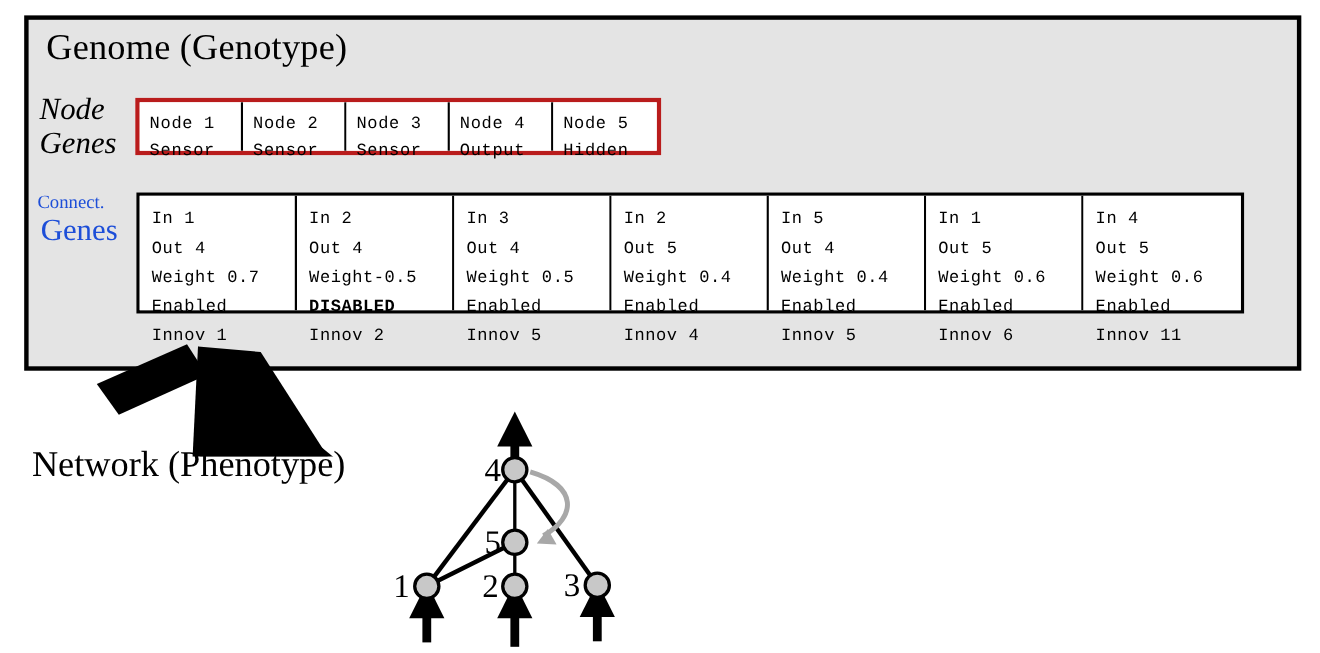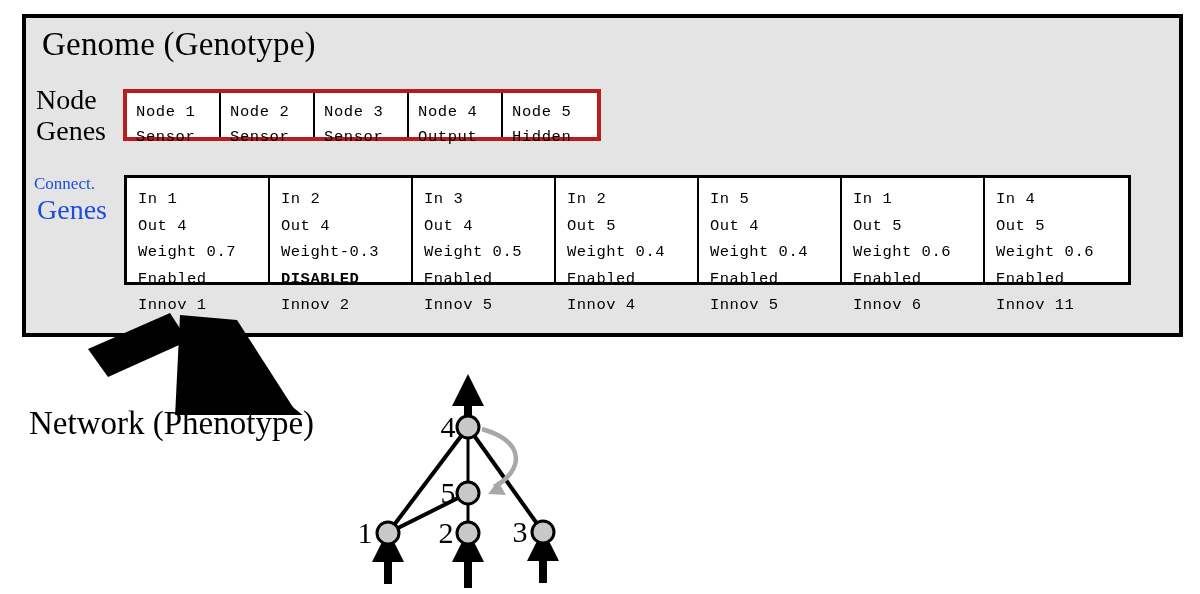--- a/index.html
+++ b/index.html
@@ -33,20 +33,21 @@
   
   #node-genes-label{
     position:absolute;
     left:10px; top:66px;
     width:90px;
     font-size:28px;
     line-height:31px;
     font-family:"Liberation Serif", serif;
     color:#000;
     text-align:left;
+    font-style:italic;
   }
   #node-genes-label div{white-space:nowrap;}
 
   #node-genes-table{
     position:absolute;
     left:97px; top:71px;
     height:52px;
     display:flex;
     border:4px solid #b91c1c;
     background:#ffffff;
@@ -177,21 +178,21 @@
       <div class="ln">In 1</div>
       <div class="ln">Out 4</div>
       <div class="ln">Weight 0.7</div>
       <div class="ln">Enabled</div>
       <div class="ln">Innov 1</div>
     </div>
 
     <div class="conn-gene-cell">
       <div class="ln">In 2</div>
       <div class="ln">Out 4</div>
-      <div class="ln">Weight-0.3</div>
+      <div class="ln">Weight-0.5</div>
       <div class="ln disabled">DISABLED</div>
       <div class="ln">Innov 2</div>
     </div>
 
     <div class="conn-gene-cell">
       <div class="ln">In 3</div>
       <div class="ln">Out 4</div>
       <div class="ln">Weight 0.5</div>
       <div class="ln">Enabled</div>
       <div class="ln">Innov 5</div>

